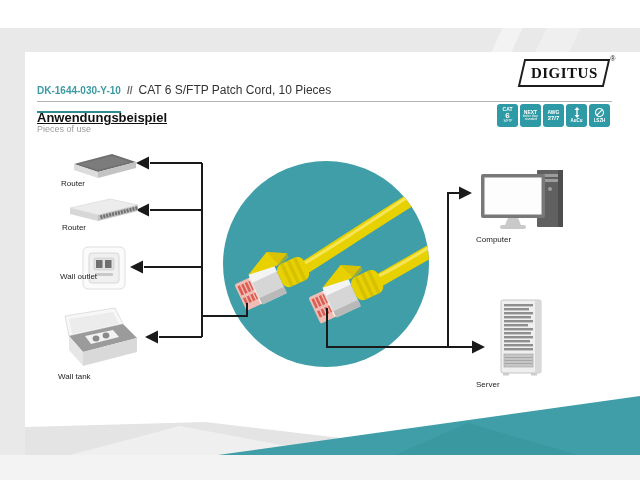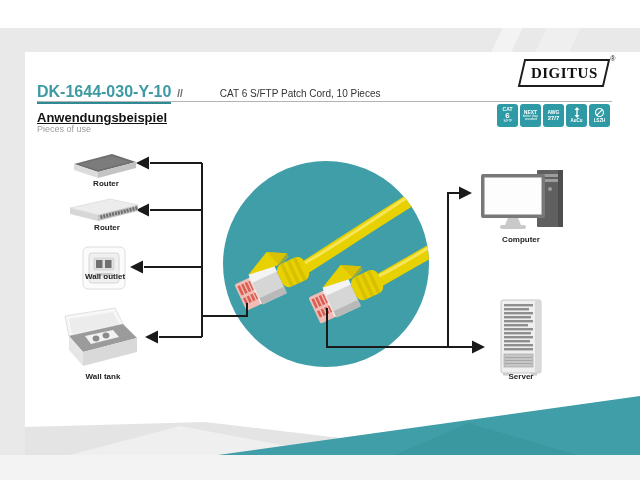--- a/index.html
+++ b/index.html
@@ -26,23 +26,23 @@
     display:flex;align-items:center;justify-content:center;background:#fff;
   }
   .logo-text{
     transform:skewX(13deg);
     font-family:"Liberation Serif",serif;font-weight:bold;font-size:15px;
     letter-spacing:0.5px;color:#111;white-space:nowrap;
   }
   .logo-reg{position:absolute;right:-7px;top:-6px;font-size:7px;color:#111;transform:skewX(13deg);}
 
   .title-row{left:37px;top:83px;z-index:4;display:flex;align-items:baseline;white-space:nowrap;}
-  .prod-code{font-size:16px;font-weight:bold;color:#3d9aa3;border-bottom:2px solid #2e8a93;padding-bottom:1px;}
+  .prod-code{font-size:10px;font-weight:bold;color:#3d9aa3;border-bottom:2px solid #2e8a93;padding-bottom:15px;}
   .sep{font-size:10px;color:#666;margin:0 6px;font-weight:bold;}
-  .prod-title{font-size:10px;color:#333;margin-left:31px;}
+  .prod-title{font-size:12px;color:#333;}
   .header-rule{left:37px;top:101px;width:575px;height:1px;background:#b3b3b3;z-index:4;}
 
   
   .badges{left:497px;top:104px;z-index:4;display:flex;gap:2px;}
   .badge{
     width:21px;height:23px;background:#2d9aa5;border-radius:3px;color:#fff;
     display:flex;flex-direction:column;align-items:center;justify-content:center;
     line-height:1;text-align:center;overflow:hidden;
   }
   .b-top{font-size:5px;font-weight:bold;letter-spacing:0;}
@@ -52,21 +52,21 @@
   .b-label{font-size:4.5px;font-weight:bold;margin-top:1px;}
 
   
   .heading-de{left:37px;top:110px;z-index:4;font-size:13px;font-weight:bold;color:#111;
               text-decoration:underline;}
   .heading-en{left:37px;top:124px;z-index:4;font-size:9px;color:#9d9d9d;}
 
   
   .diagram-svg{left:0;top:0;width:640px;height:480px;z-index:2;}
   .device{z-index:3;}
-  .dev-label{z-index:3;width:90px;text-align:center;font-size:8px;font-weight:bold;color:#222;}
+  .dev-label{z-index:3;width:90px;text-align:left;font-size:8px;font-weight:normal;color:#222;}
 </style>
 </head>
 <body>
 
 <div class="abs top-band">
   <div class="band-stripe stripe-a"></div>
   <div class="band-stripe stripe-b"></div>
 </div>
 <div class="abs left-strip"></div>
 
@@ -276,13 +276,13 @@
     <rect x="6" y="46" width="29" height="2.4" fill="#8f8f8f"></rect>
     <rect x="6" y="50" width="29" height="2.4" fill="#8f8f8f"></rect>
     <rect x="6" y="56" width="29" height="13" fill="#c6c6c6" stroke="#9e9e9e" stroke-width="0.6"></rect>
     <line x1="7" y1="59.5" x2="34" y2="59.5" stroke="#9e9e9e" stroke-width="0.8"></line>
     <line x1="7" y1="62.5" x2="34" y2="62.5" stroke="#9e9e9e" stroke-width="0.8"></line>
     <line x1="7" y1="65.5" x2="34" y2="65.5" stroke="#9e9e9e" stroke-width="0.8"></line>
     <rect x="5" y="75" width="6" height="2.5" fill="#cccccc"></rect>
     <rect x="33" y="75" width="6" height="2.5" fill="#cccccc"></rect>
   </svg>
 </div>
-<div class="abs dev-label" style="left:476px;top:372px;">Server</div>
+<div class="abs dev-label" style="left:476px;top:380px;">Server</div>
 
 </body></html>

